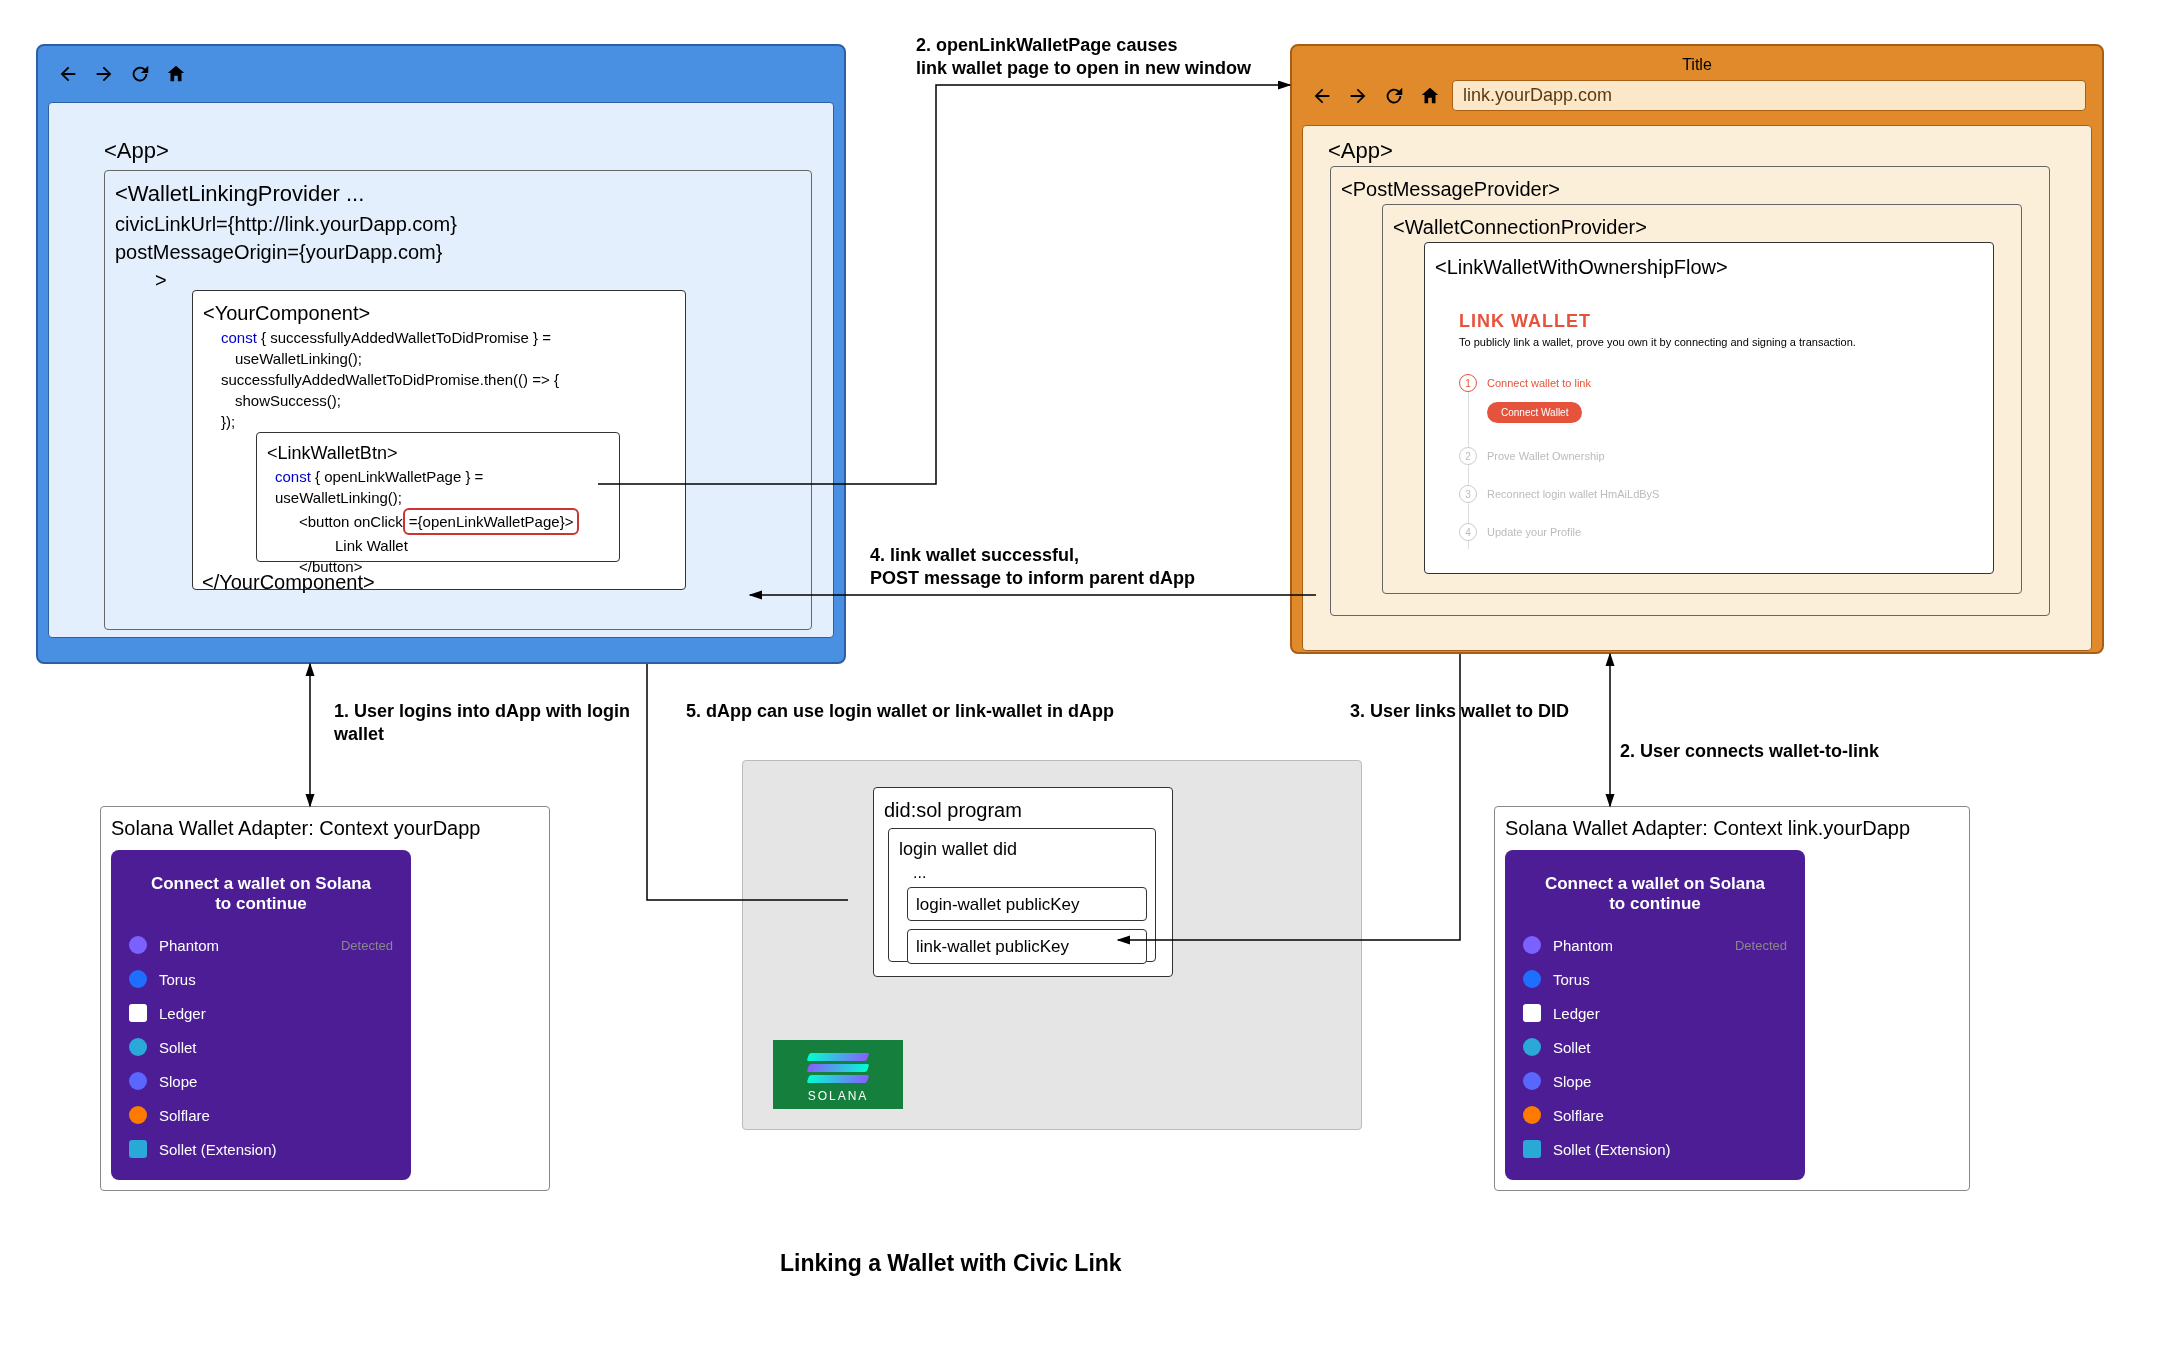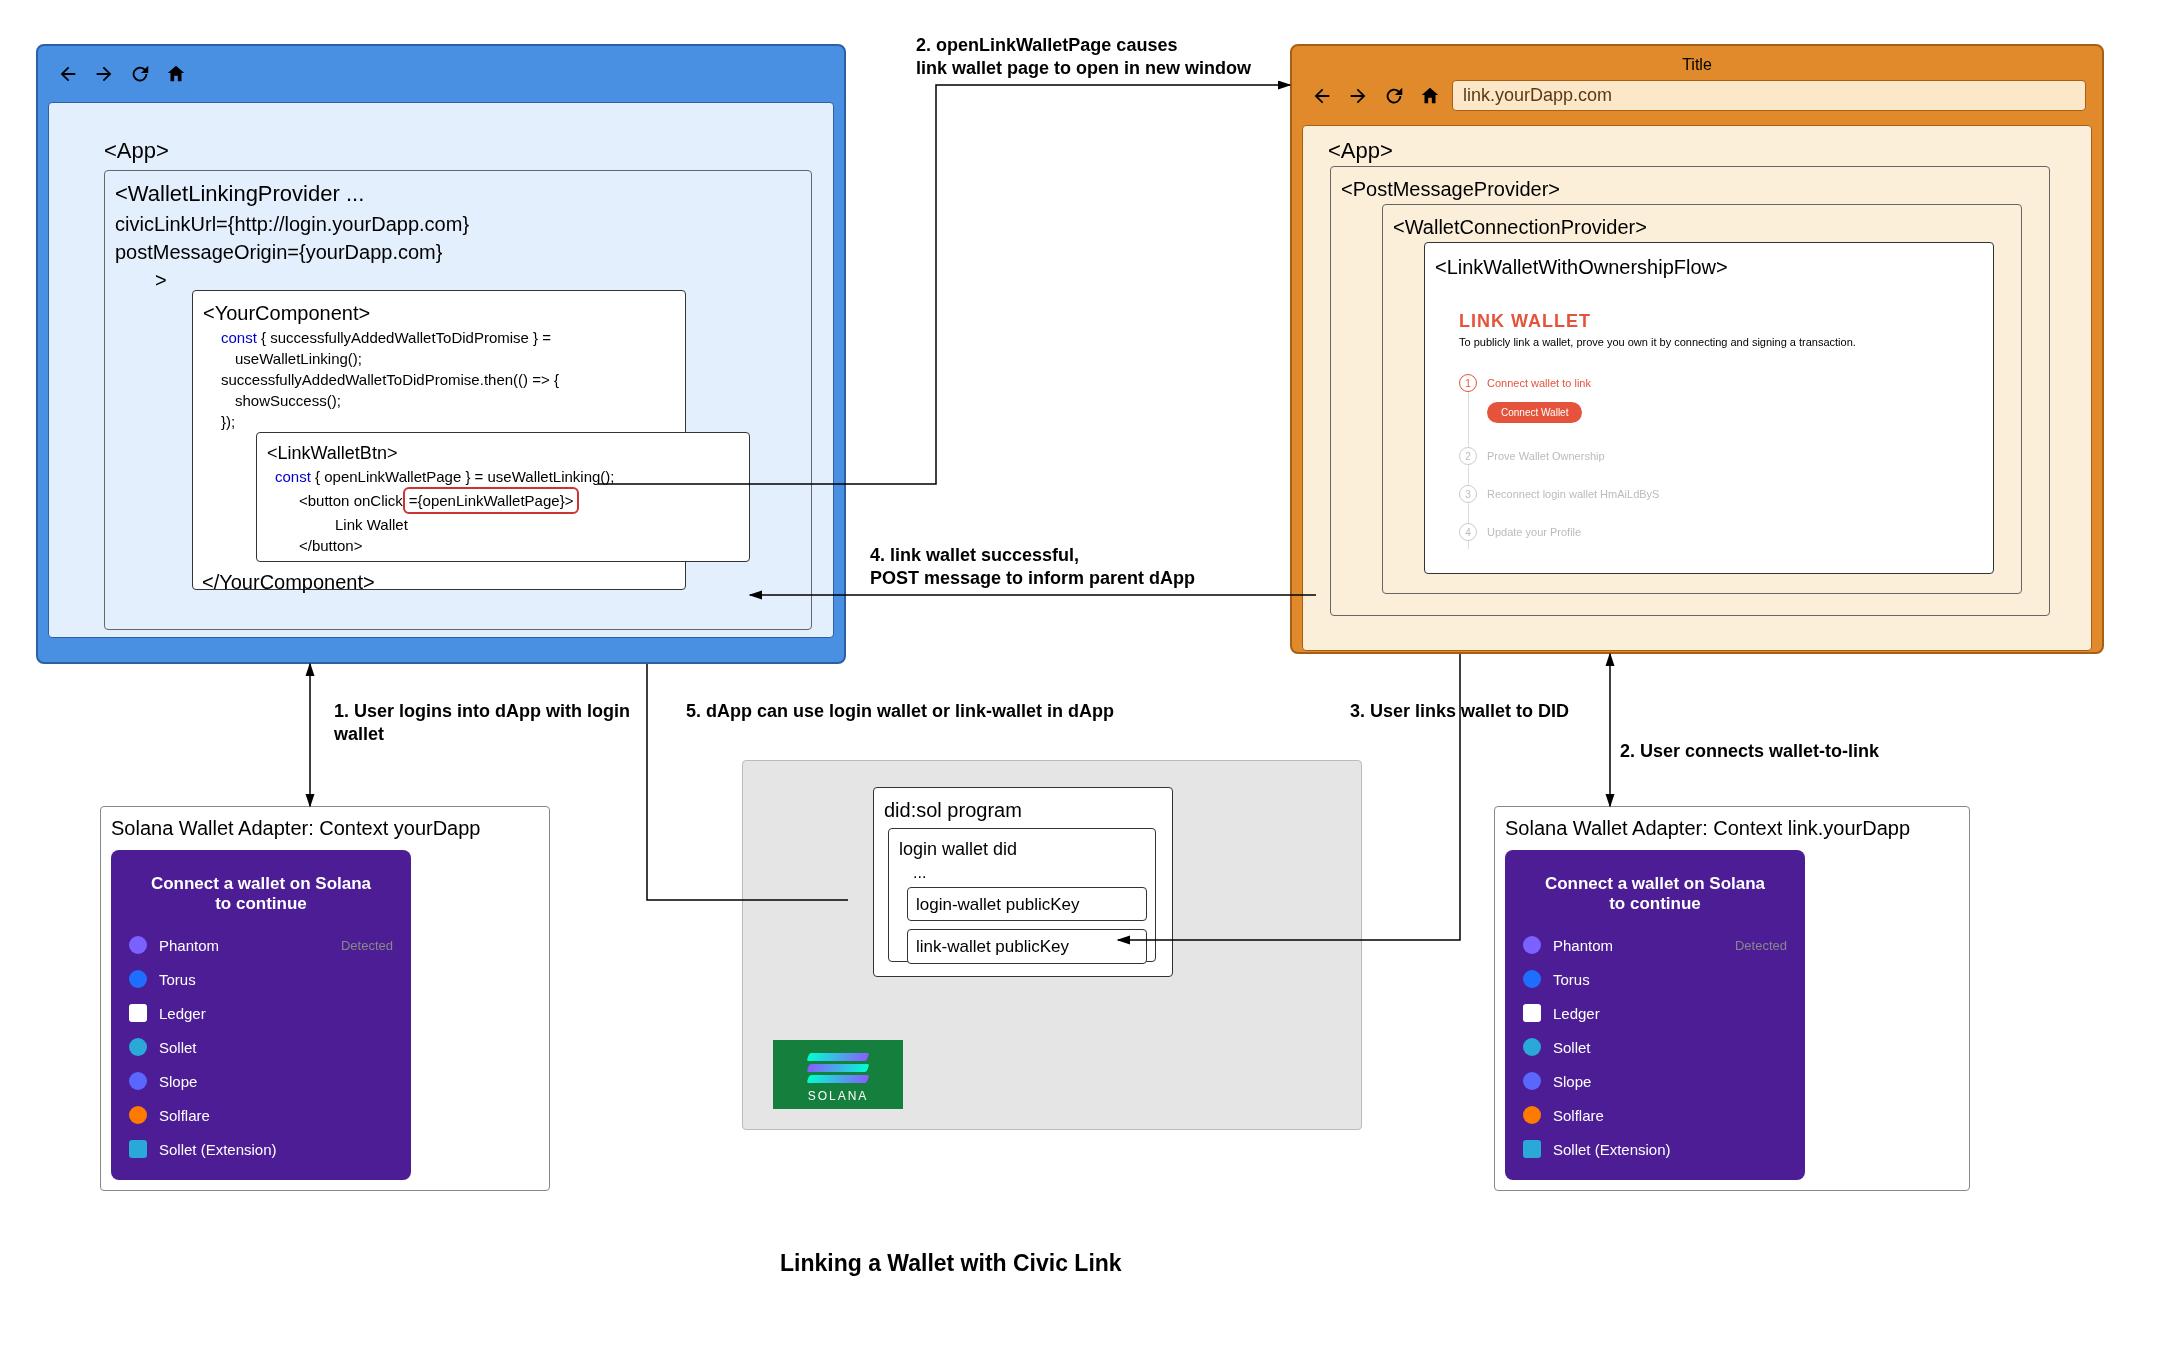--- a/index.html
+++ b/index.html
@@ -291,37 +291,37 @@
         </span>
     </div>
     <div class="viewport viewport-left" style="position:relative;">
     </div>
   </div>
 
   <div class="component-label" style="position:absolute; left:104px; top:138px; font-size:22px;">&lt;App&gt;</div>
 
   <div class="component-box" style="left:104px; top:170px; width:708px; height:460px; border-color:#666; background:transparent;">
     <div class="small-text" style="font-size:22px;">&lt;WalletLinkingProvider ...</div>
-    <div class="small-text" style="font-size:20px;">civicLinkUrl={http://login.yourDapp.com}</div>
+    <div class="small-text" style="font-size:20px;">civicLinkUrl={http://link.yourDapp.com}</div>
     <div class="small-text" style="font-size:20px;">postMessageOrigin={yourDapp.com}</div>
     <div class="small-text" style="font-size:20px; margin-left:40px;">&gt;</div>
   </div>
 
   <div class="component-box" style="left:192px; top:290px; width:494px; height:300px; background:#fff;">
     <div class="small-text" style="font-size:20px;">&lt;YourComponent&gt;</div>
     <div class="code-text" style="margin-left:18px;">
       <div><span class="blue">const</span><span> { successfullyAddedWalletToDidPromise } =</span></div>
       <div style="margin-left:14px;">useWalletLinking();</div>
       <div>successfullyAddedWalletToDidPromise.then(() =&gt; {</div>
       <div style="margin-left:14px;">showSuccess();</div>
       <div>});</div>
     </div>
   </div>
 
-  <div class="component-box" style="left:256px; top:432px; width:494px; height:130px; background:#fff;">
+  <div class="component-box" style="left:256px; top:432px; width:364px; height:130px; background:#fff;">
     <div class="small-text" style="font-size:18px;">&lt;LinkWalletBtn&gt;</div>
     <div class="code-text" style="margin-left:8px;">
       <div>
         <span class="blue">const</span><span> { openLinkWalletPage } = useWalletLinking();</span>
       </div>
       <div style="margin-left:24px;">
         <span>&lt;button onClick</span><span class="red-box">={openLinkWalletPage}&gt;</span>
       </div>
       <div style="margin-left:60px;">Link Wallet</div>
       <div style="margin-left:24px;">&lt;/button&gt;</div>

